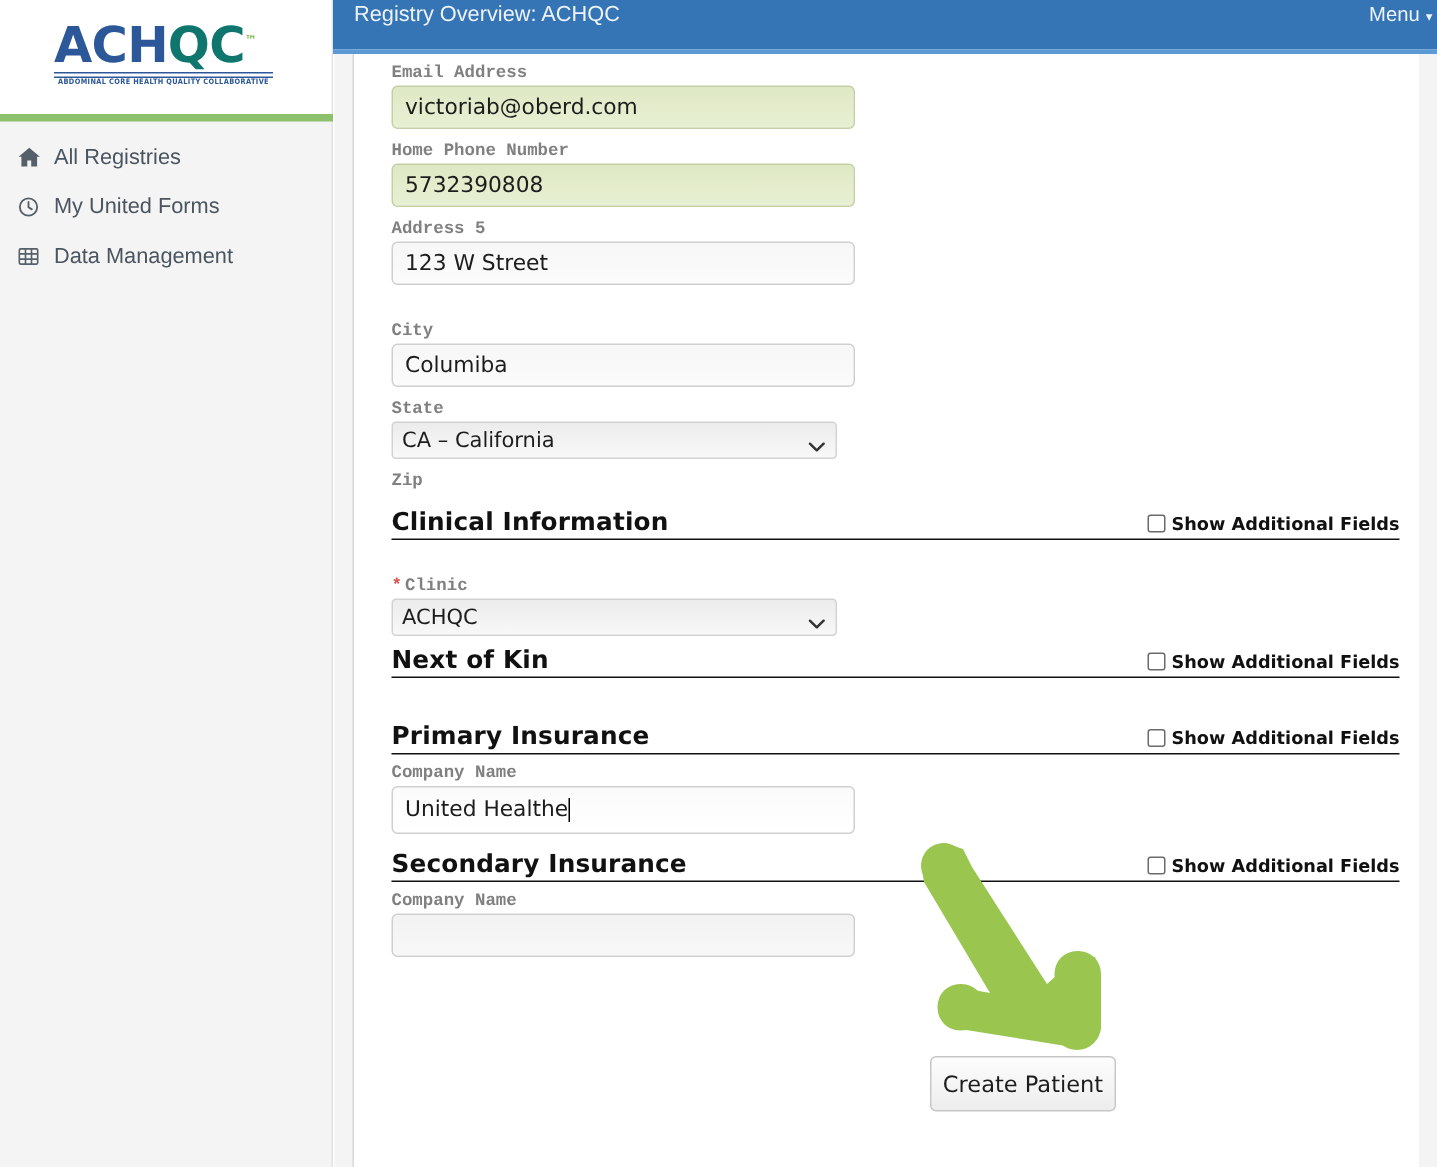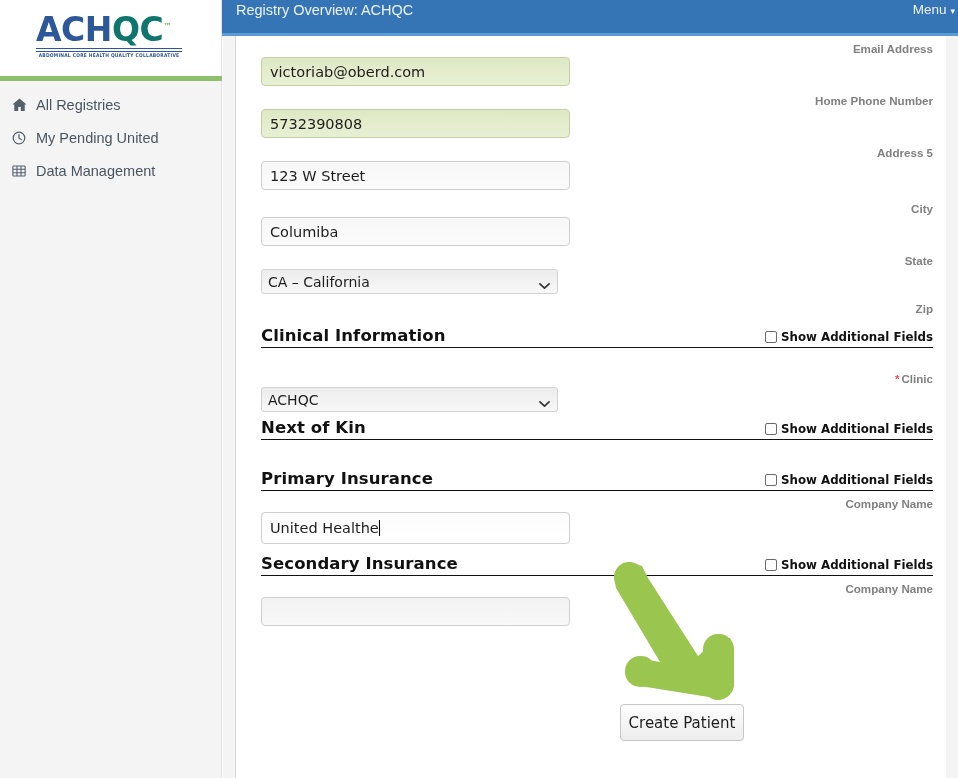--- a/index.html
+++ b/index.html
@@ -147,22 +147,21 @@
     position: absolute;
     left: 24px; top: 0;
     width: 672px;
   }
 
   .field-label {
     font-size: 11.6px;
     font-weight: bold;
     color: #808080;
     margin-bottom: 2px;
-    font-family: Liberation Sans, sans-serif;
-    text-align: right;
+    font-family: Liberation Mono, monospace;
   }
   .req-star { color: #d9534f; font-weight: bold; margin-right: 2px; }
 
   .inp {
     display: block;
     width: 309px;
     height: 29px;
     padding: 0 8px;
     font-size: 14.5px;
     color: #1d1d1d;
@@ -315,21 +314,21 @@
         <span class="nav-label">All Registries</span>
       </div>
 
       <div class="nav-item">
         <span class="nav-icon">
           <svg width="14" height="14" viewBox="0 0 16 16" fill="none" stroke="currentColor" stroke-width="1.4">
             <circle cx="8" cy="8" r="6.6"></circle>
             <path d="M8 4.2 V8.2 L10.6 9.8" stroke-linecap="round"></path>
           </svg>
         </span>
-        <span class="nav-label">My Pending United</span>
+        <span class="nav-label">My United Forms</span>
       </div>
 
       <div class="nav-item">
         <span class="nav-icon">
           <svg width="14" height="14" viewBox="0 0 16 16" fill="none" stroke="currentColor" stroke-width="1.25">
             <rect x="1" y="2.2" width="14" height="11.6" rx="1"></rect>
             <path d="M1 6 H15 M1 10 H15 M5.7 2.2 V13.8 M10.3 2.2 V13.8"></path>
           </svg>
         </span>
         <span class="nav-label">Data Management</span>
@@ -360,21 +359,21 @@
       <div class="field-block" style="margin-top:8px;">
         <div class="field-label">Home Phone Number</div>
         <input class="inp filled" value="5732390808" style="">
       </div>
 
       <div class="field-block" style="margin-top:8px;">
         <div class="field-label">Address 5</div>
         <input class="inp" value="123 W Street" style="">
       </div>
 
-      <div class="field-block" style="margin-top:12px;">
+      <div class="field-block" style="margin-top:24px;">
         <div class="field-label">City</div>
         <input class="inp" value="Columiba" style="">
       </div>
 
       <div class="field-block" style="margin-top:8px;">
         <div class="field-label">State</div>
         <div class="sel-wrap">
           <select class="sel">
             <option>CA – California</option>
           </select>

